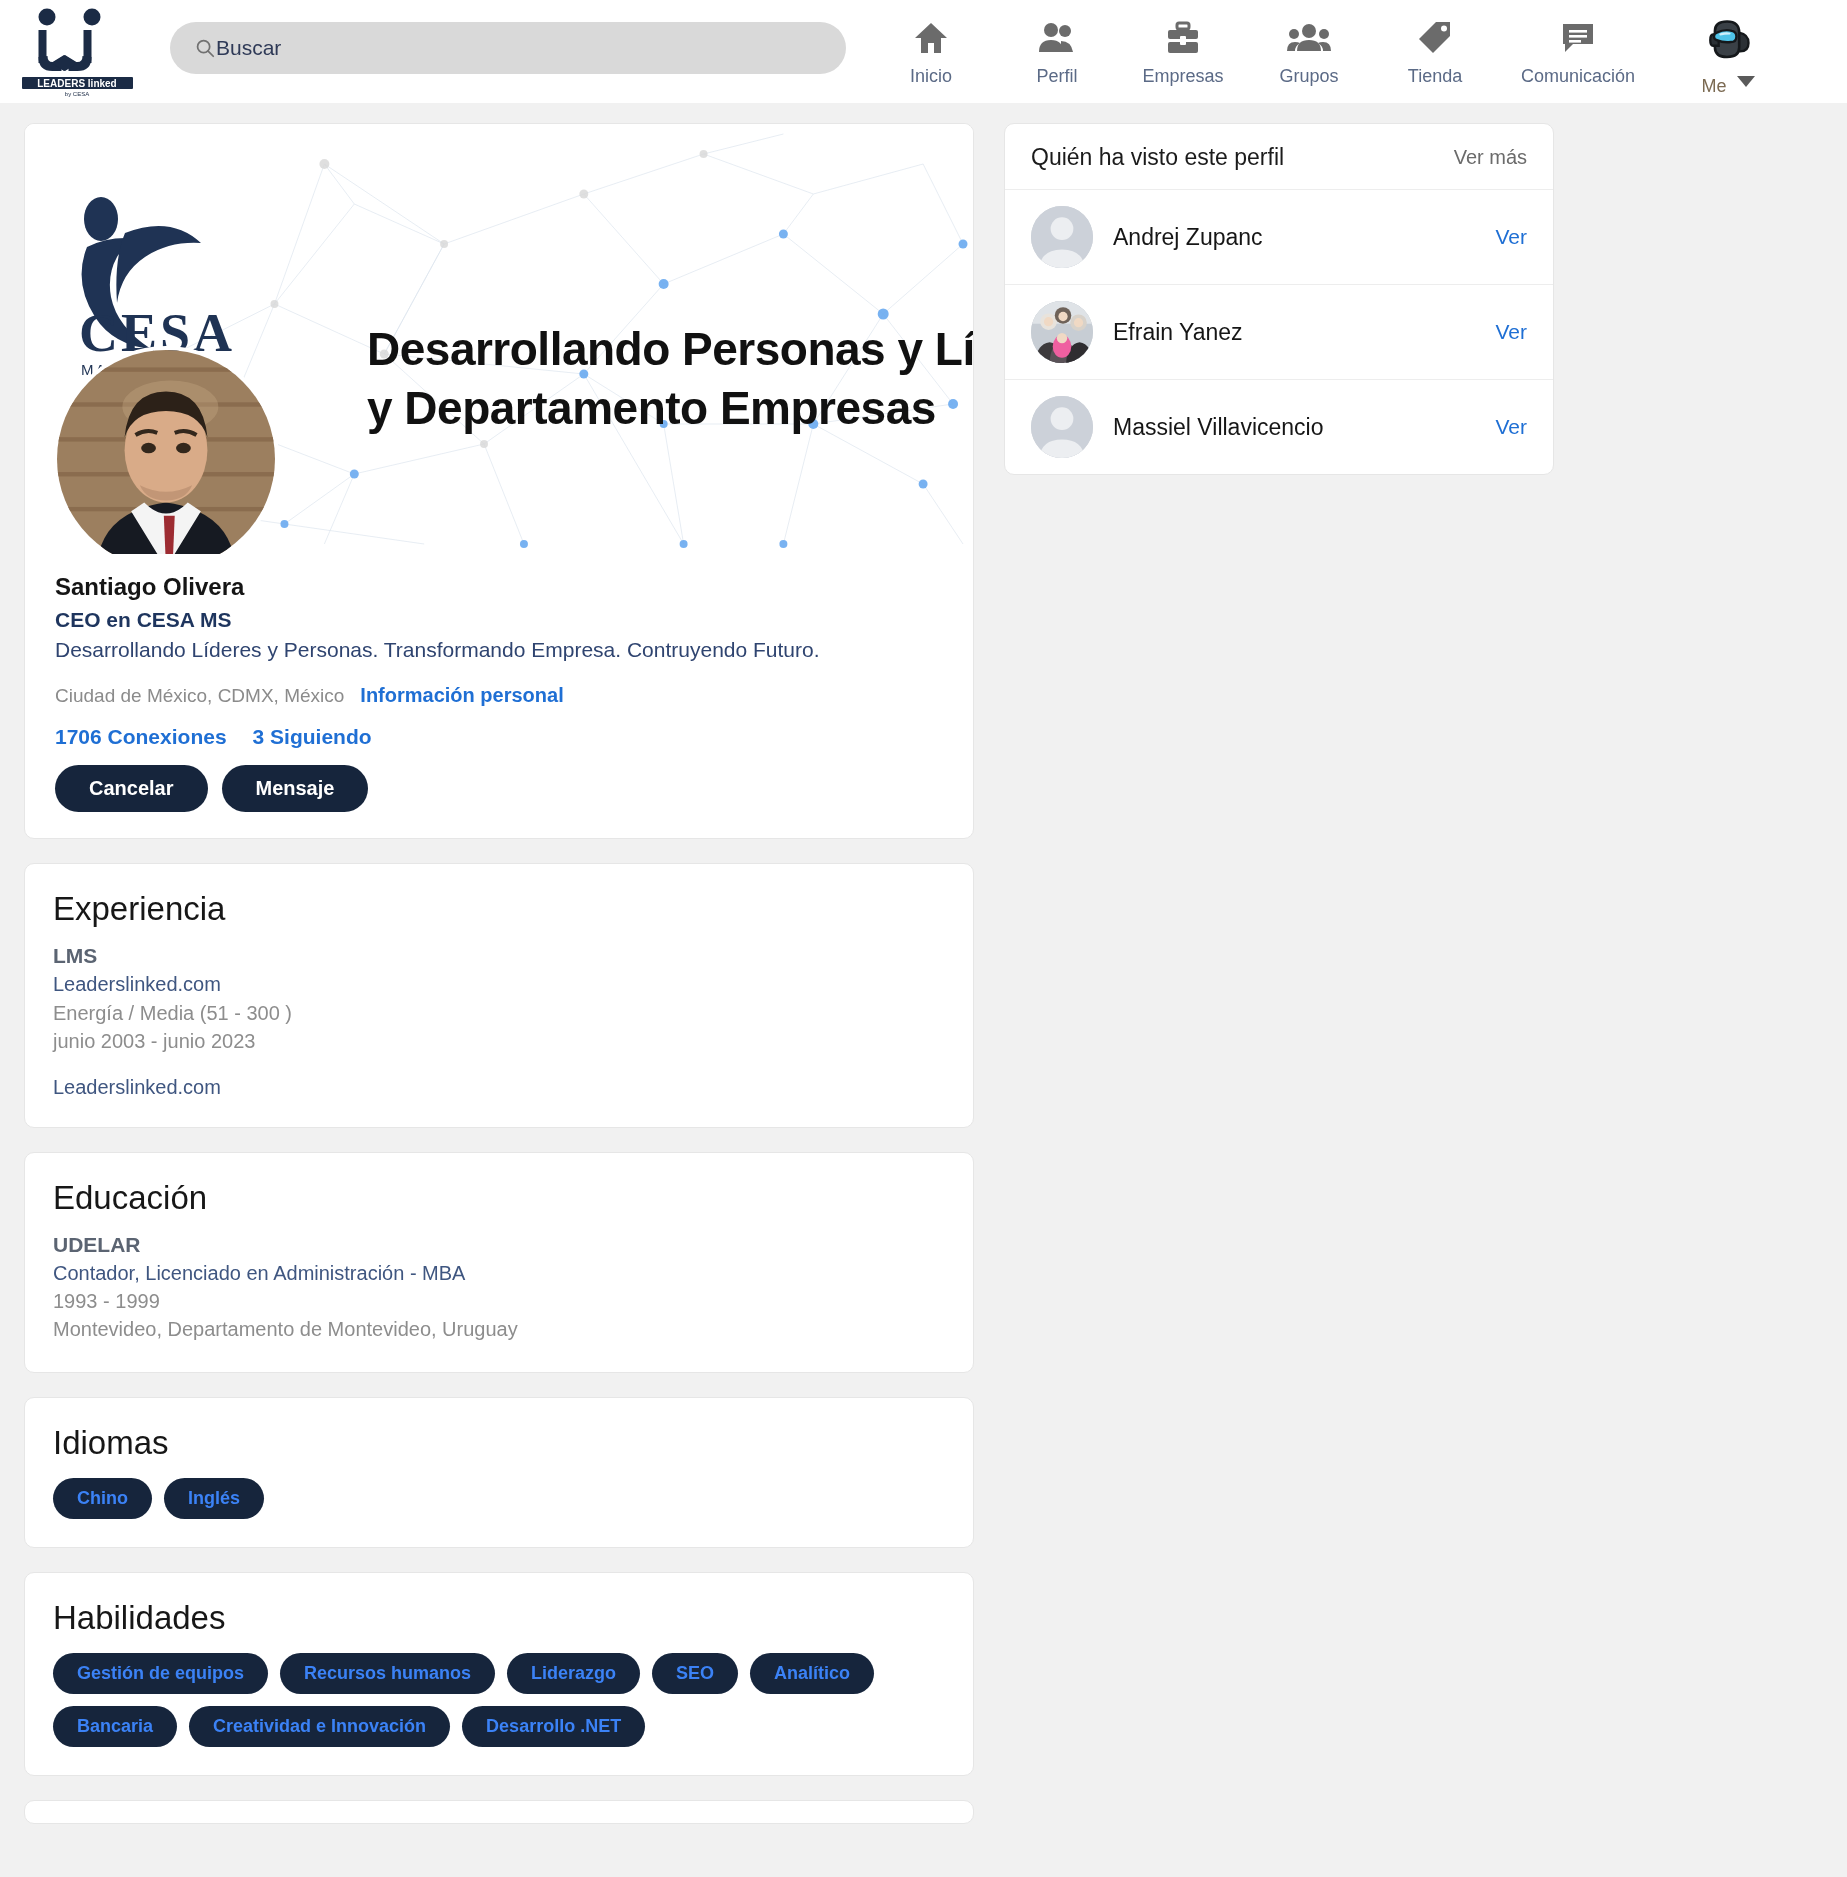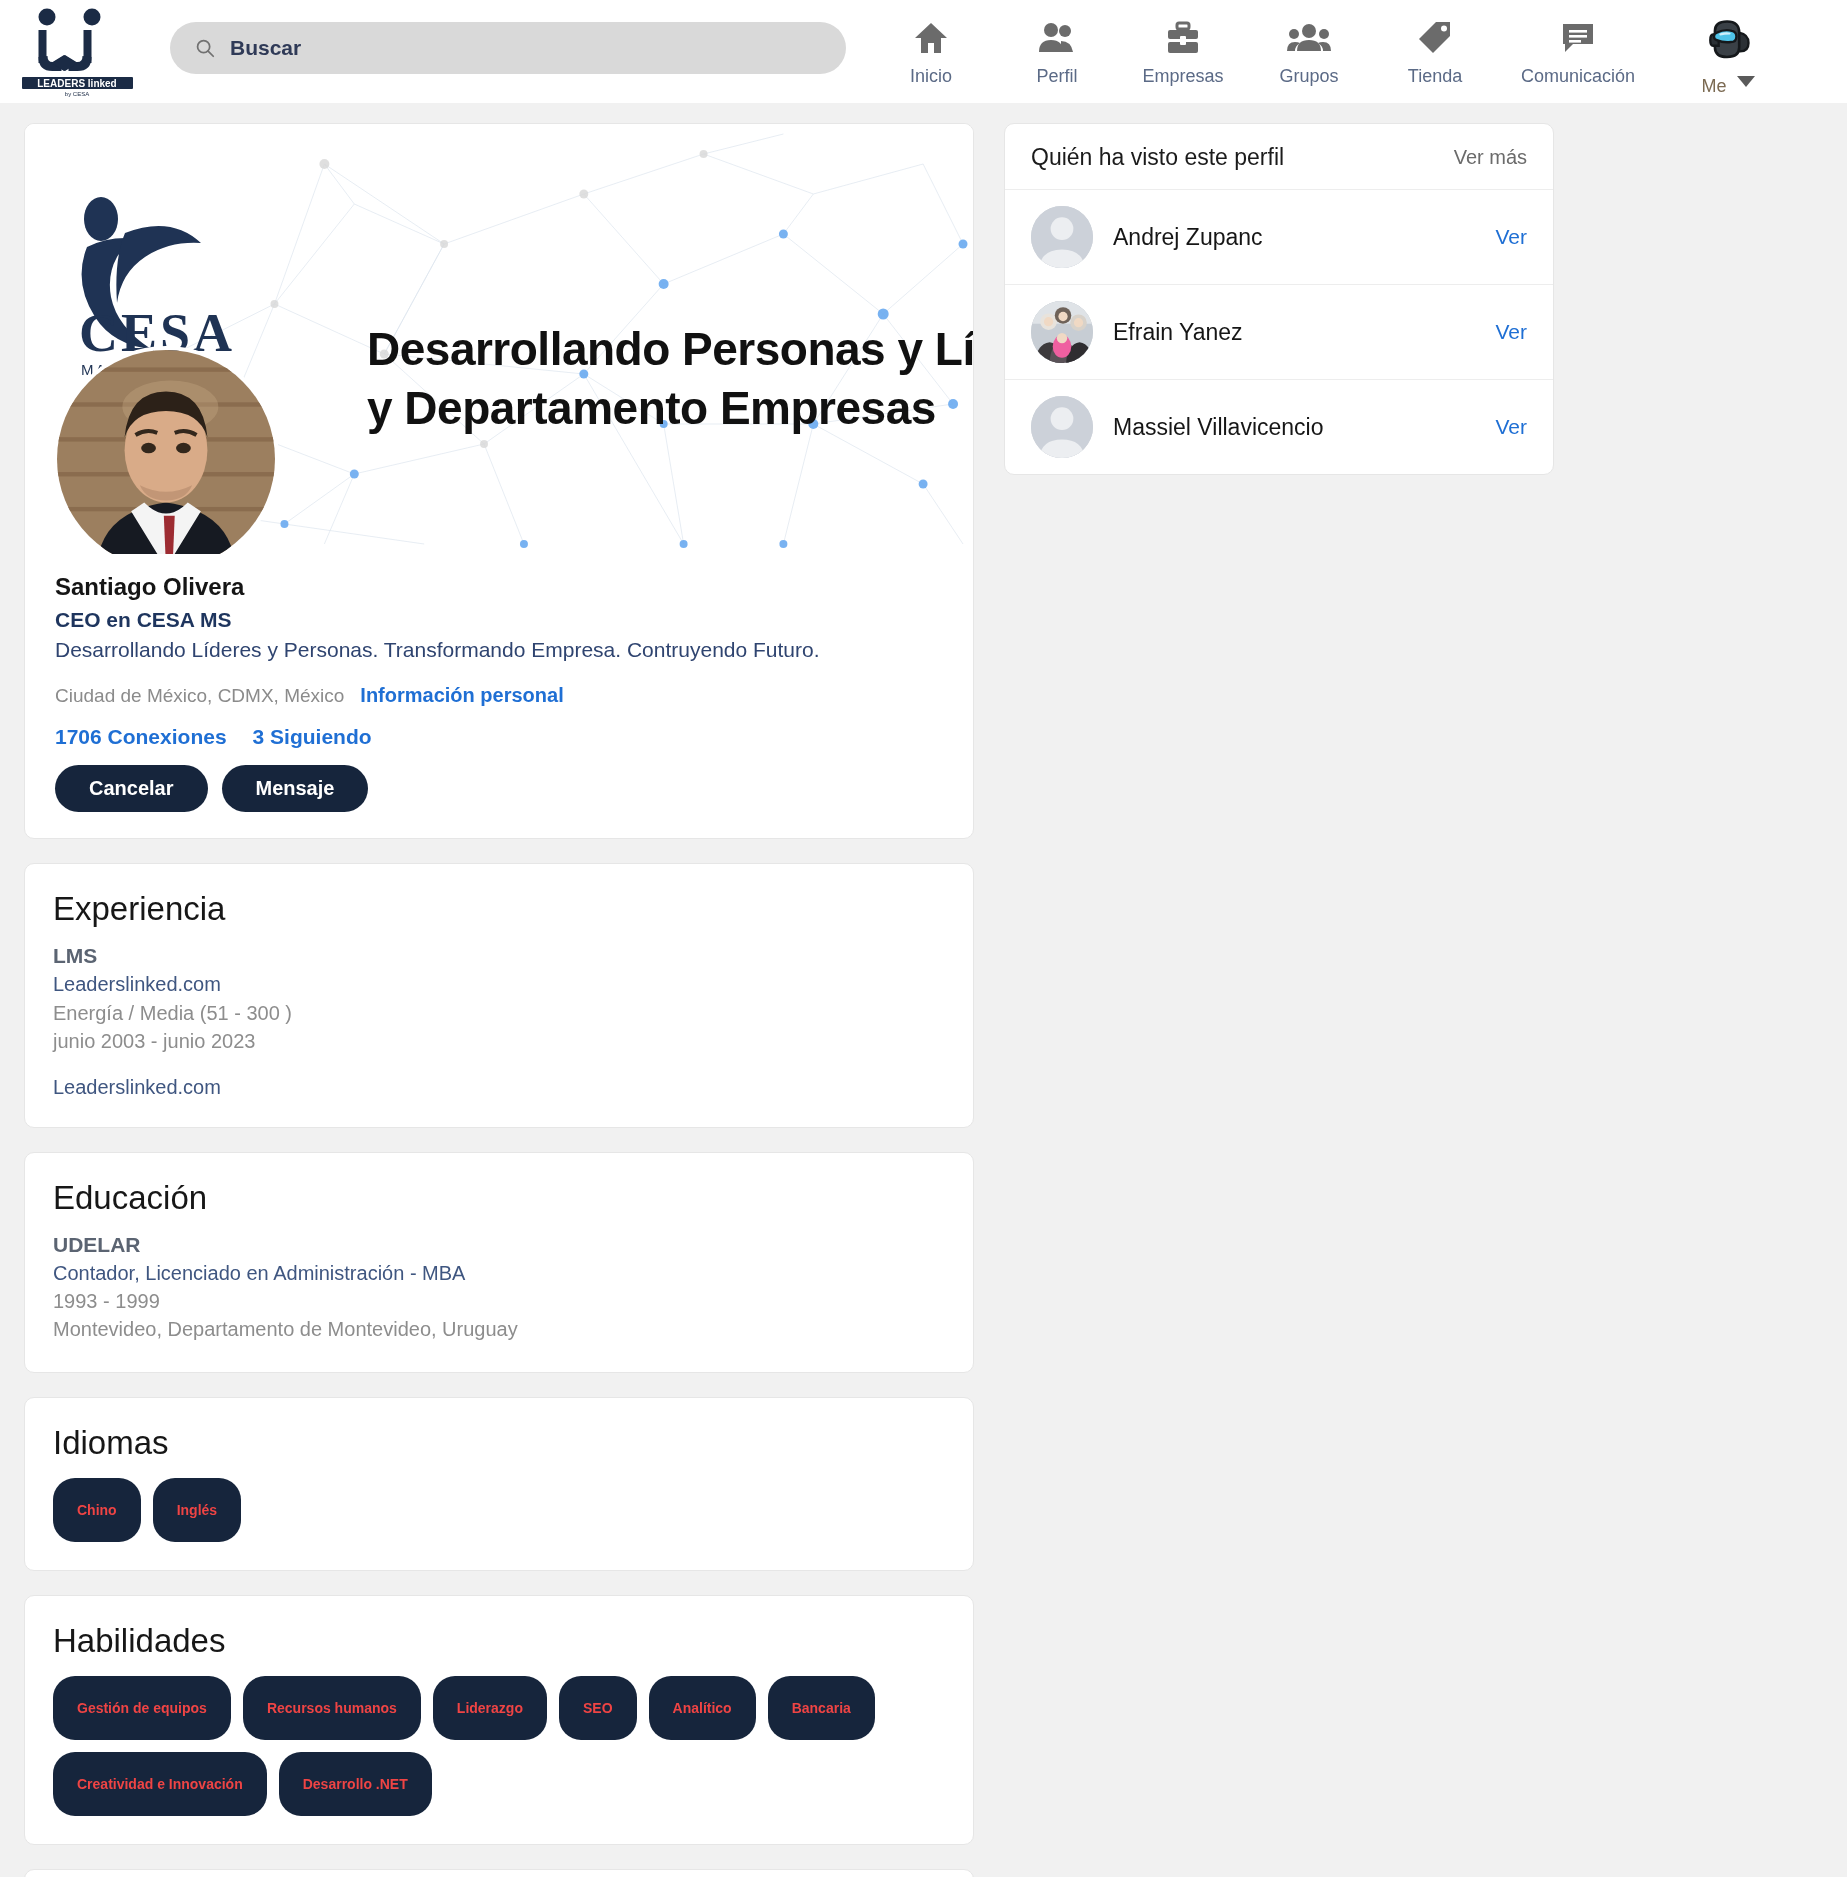--- a/index.html
+++ b/index.html
@@ -38,25 +38,23 @@
     background: #d9d9d9;
     border-radius: 26px;
     display: flex;
     align-items: center;
     padding: 0 24px;
     flex: 0 0 auto;
     border: none;
   }
   .search-ico { width: 22px; height: 22px; flex: 0 0 auto; opacity: .72; }
   .search-placeholder {
-    margin-left: 14px;
     font-size: 21px;
     color: #2f3a57;
     font-family: "Liberation Sans", sans-serif;
-    font-weight: bold;
   }
 
   .nav-items {
     display: flex;
     align-items: flex-start;
     margin-left: 22px;
     margin-top: 12px;
     flex: 1 1 auto;
   }
   .nav-item {
@@ -195,24 +193,24 @@
     margin-bottom: 16px;
   }
   .entry-org { font-size: 21px; font-weight: bold; color: #5b6472; margin-bottom: 2px; }
   .entry-sub { font-size: 20px; color: #3f5680; line-height: 1.42; }
   .entry-meta { font-size: 20px; color: #8d8d8d; line-height: 1.42; }
   .entry-link { font-size: 20px; color: #3f5680; margin-top: 20px; cursor: pointer; }
 
   .tag-row { display: flex; flex-wrap: wrap; gap: 12px; margin-top: 4px; }
   .tag {
     background: #16253c;
-    color: #ef4444;
+    color: #3b82f6;
     border-radius: 22px;
-    padding: 24px 24px;
-    font-size: 14px;
+    padding: 10px 24px;
+    font-size: 18px;
     font-weight: bold;
     cursor: pointer;
     white-space: nowrap;
   }
 
   .card-stub { height: 24px; }
 
   
   .side-card { background: #fff; border: 1px solid #e6e6e6; border-radius: 10px; overflow: hidden; }
   .side-head {

